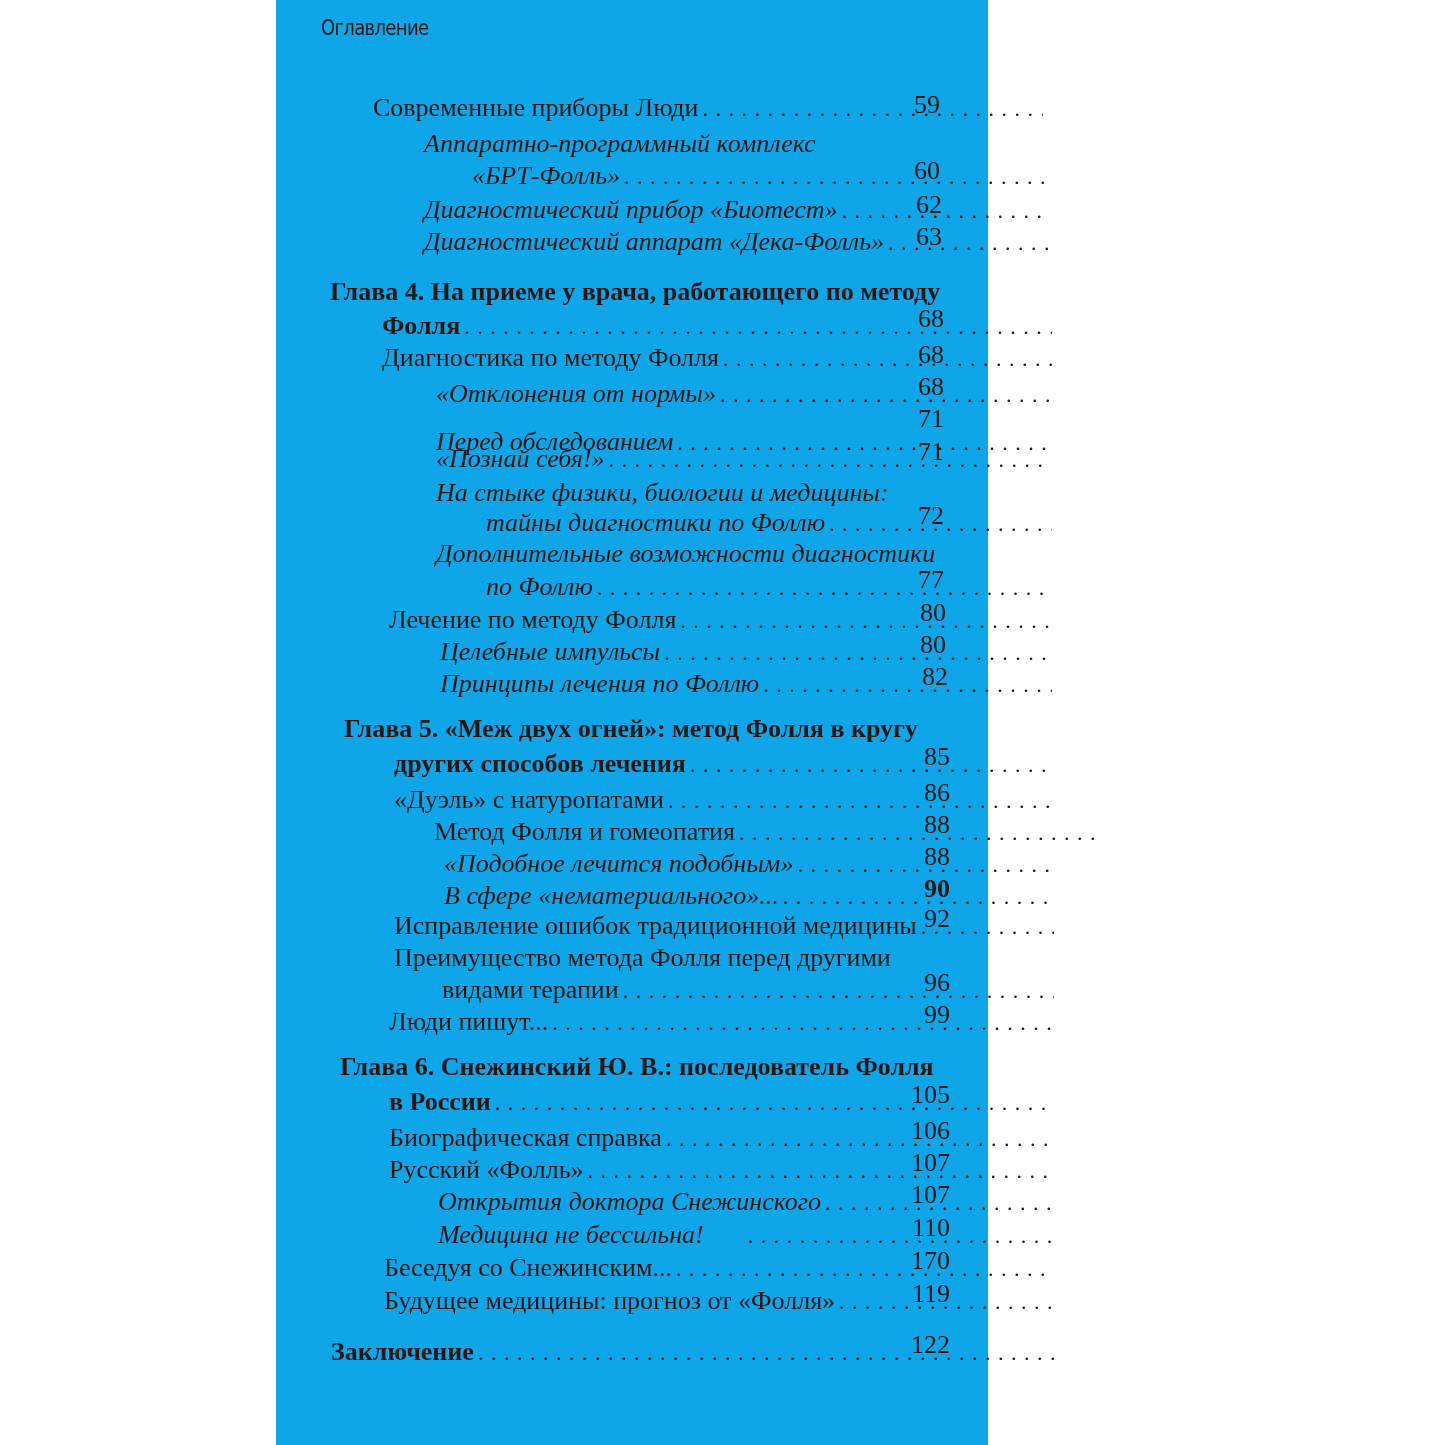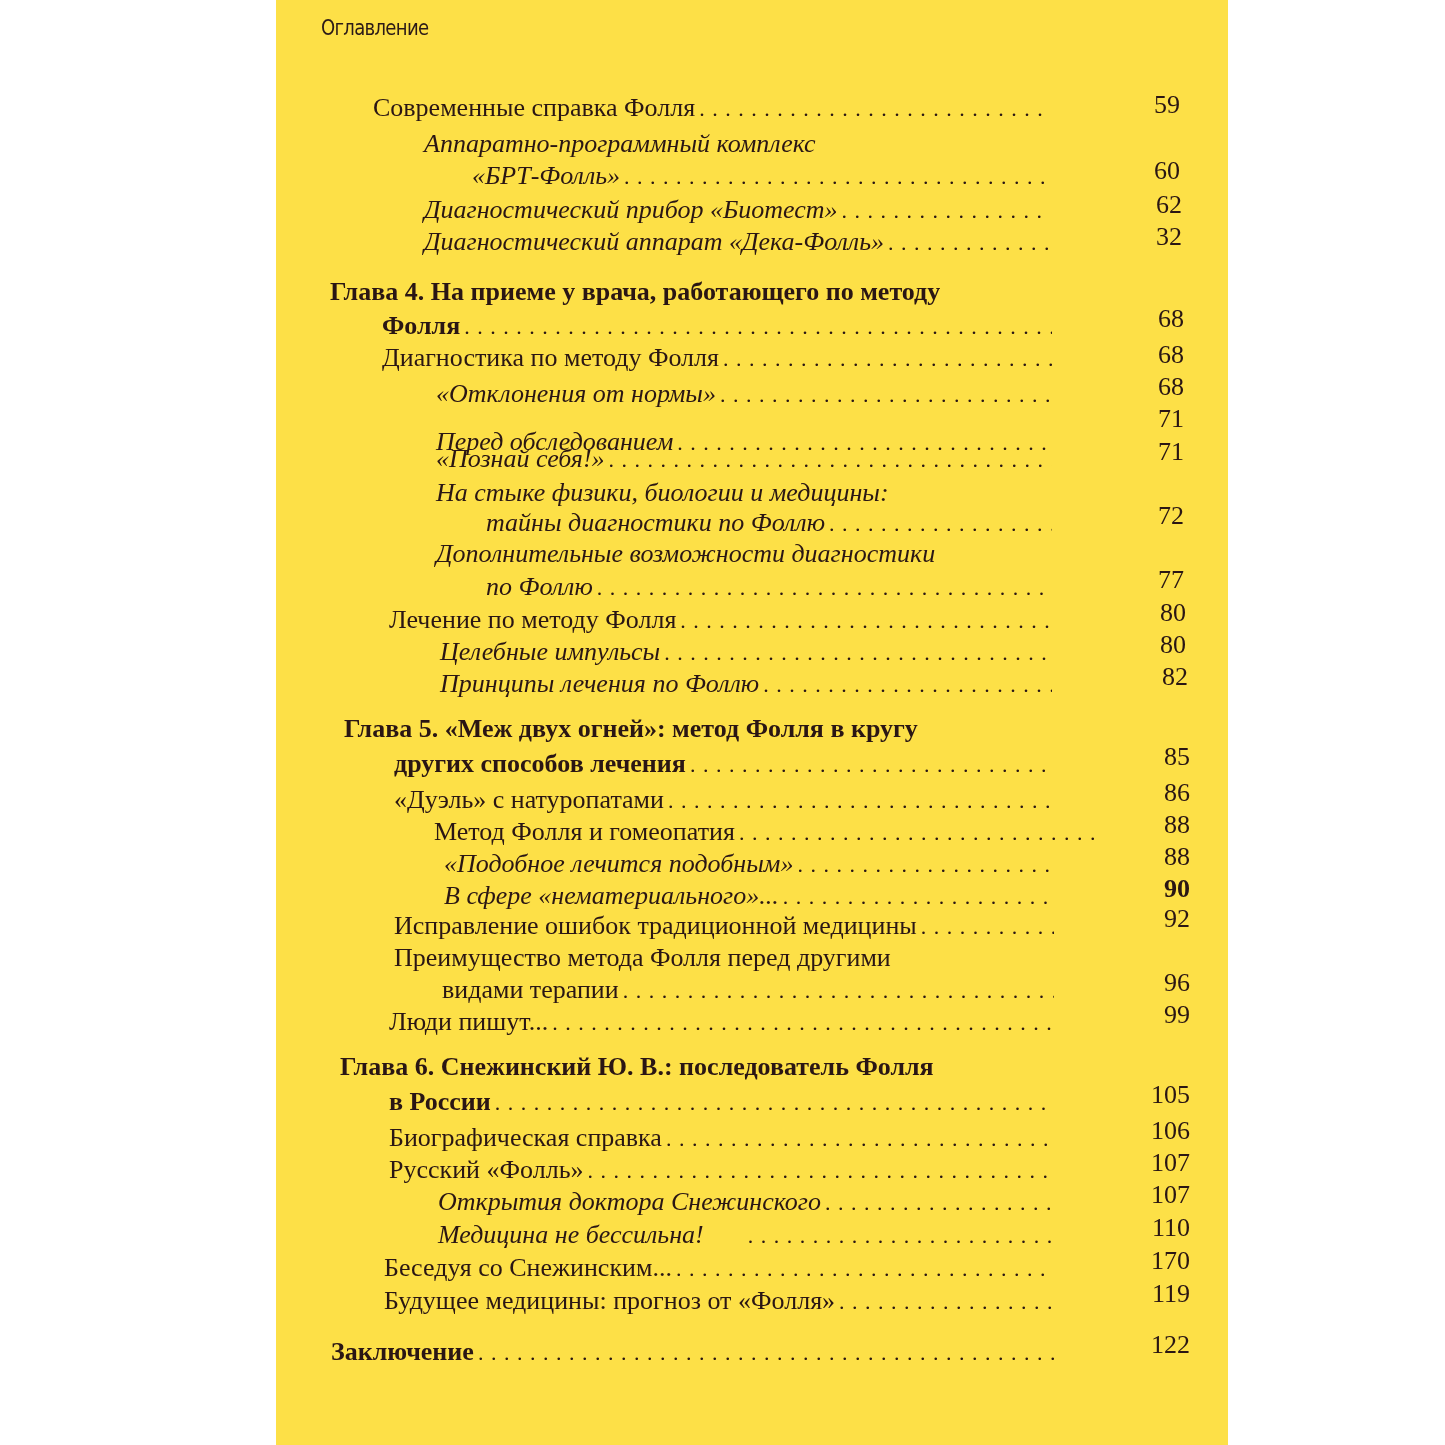--- a/index.html
+++ b/index.html
@@ -5,22 +5,22 @@
     html, body { margin: 0; padding: 0; }
     body {
       width: 1445px; height: 1445px;
       background: #ffffff;
       position: relative;
       overflow: hidden;
     }
     .page {
       position: absolute;
       left: 276px; top: 0;
-      width: 952px; height: 1445px;
-      background: #fde047;
+      width: 712px; height: 1445px;
+      background: #0ea5e9;
       color: #2a1614;
     }
     .running-head {
       position: absolute;
       left: 45px; top: 16px;
       font-family: "DejaVu Sans", sans-serif;
       font-size: 21px;
       letter-spacing: -0.8px;
       transform: scaleX(0.86);
       transform-origin: left center;
@@ -68,21 +68,21 @@
   </style>
 </head>
 <body>
 
 <div class="page">
   <div class="running-head">Оглавление</div>
 
   <div id="toc">
 
     <div class="line" style="left:97px; top:92px; width:676px;">
-      <span class="txt">Современные справка Фолля</span>
+      <span class="txt">Современные приборы Люди</span>
         <span class="leader"></span>
     </div>
     <div class="pg" style="top:90px; right:48px;">59</div>
 
     <div class="line it" style="left:148px; top:128px; width:640px;">
       <span class="txt">Аппаратно-программный комплекс</span>
     </div>
 
     <div class="line it" style="left:196px; top:160px; width:584px;">
       <span class="txt">«БРТ-Фолль»</span>
@@ -93,21 +93,21 @@
     <div class="line it" style="left:148px; top:194px; width:632px;">
       <span class="txt">Диагностический прибор «Биотест»</span>
         <span class="leader"></span>
     </div>
     <div class="pg" style="top:190px; right:46px;">62</div>
 
     <div class="line it" style="left:148px; top:226px; width:632px;">
       <span class="txt">Диагностический аппарат «Дека-Фолль»</span>
         <span class="leader"></span>
     </div>
-    <div class="pg" style="top:222px; right:46px;">32</div>
+    <div class="pg" style="top:222px; right:46px;">63</div>
 
     <div class="line bd" style="left:54px; top:276px; width:760px;">
       <span class="txt">Глава 4. На приеме у врача, работающего по методу</span>
     </div>
     <div class="line bd" style="left:106px; top:310px; width:676px;">
       <span class="txt">Фолля</span>
         <span class="leader"></span>
     </div>
     <div class="pg" style="top:304px; right:44px;">68</div>
 

